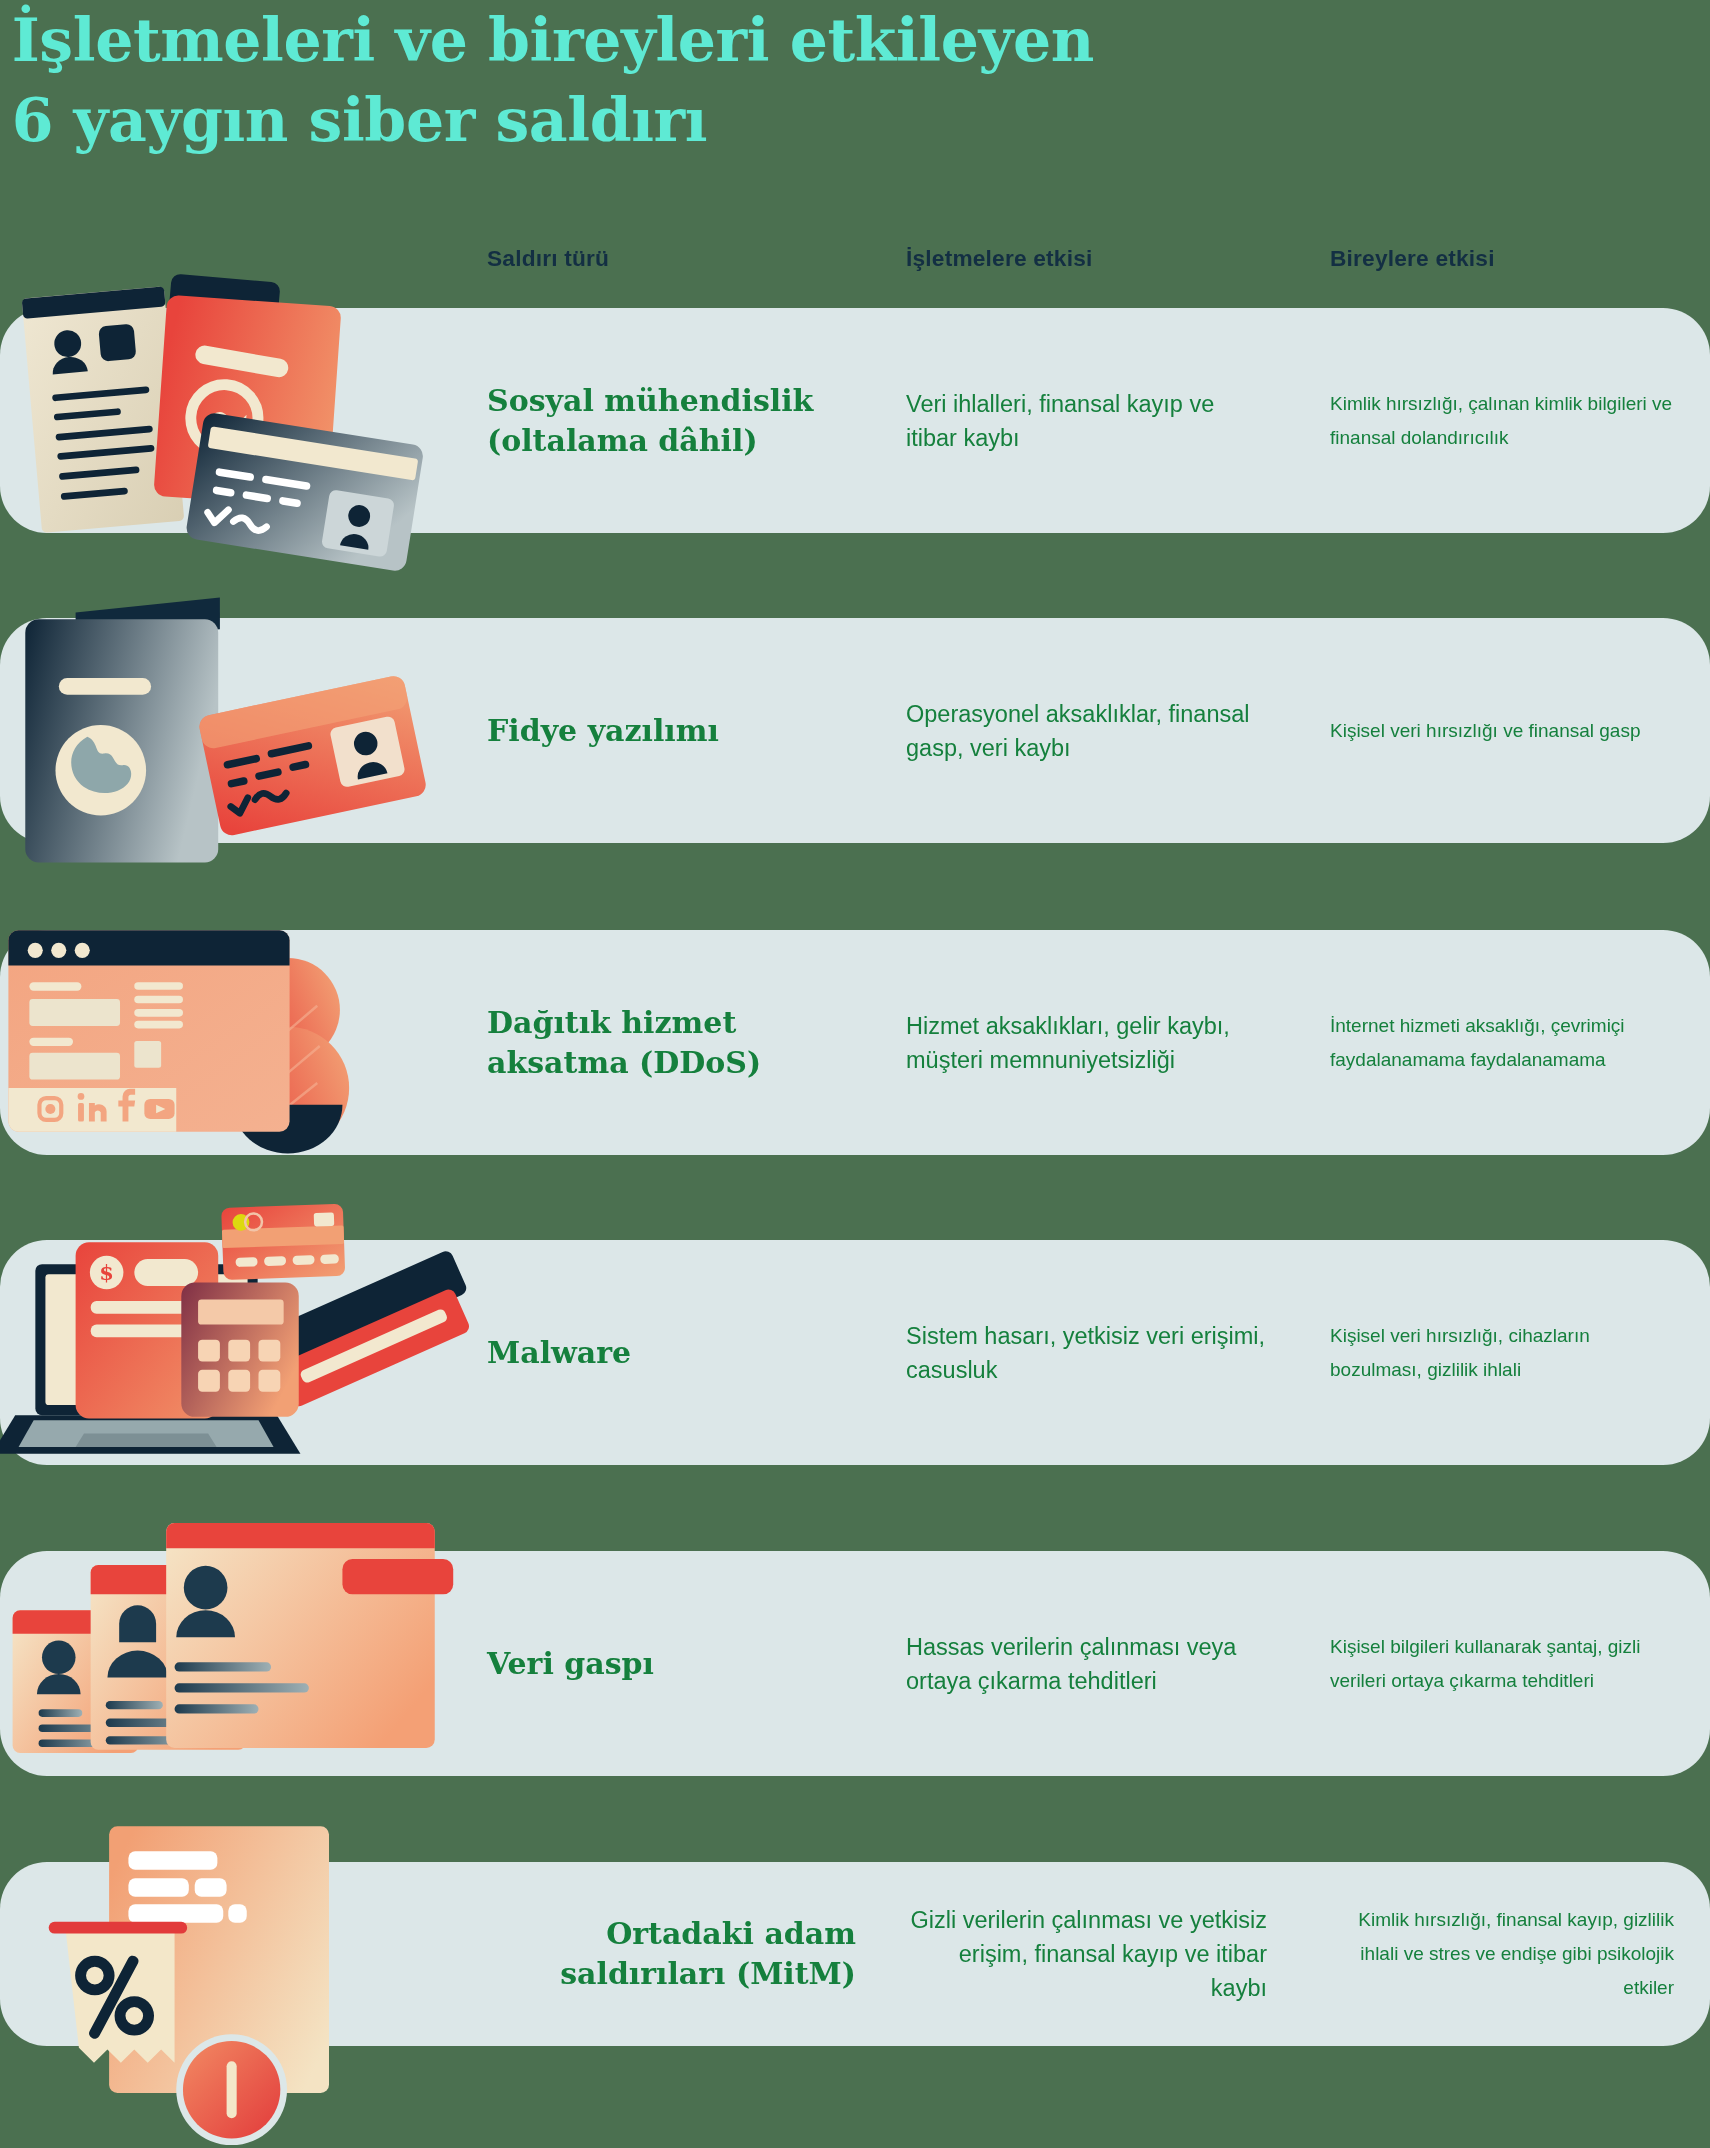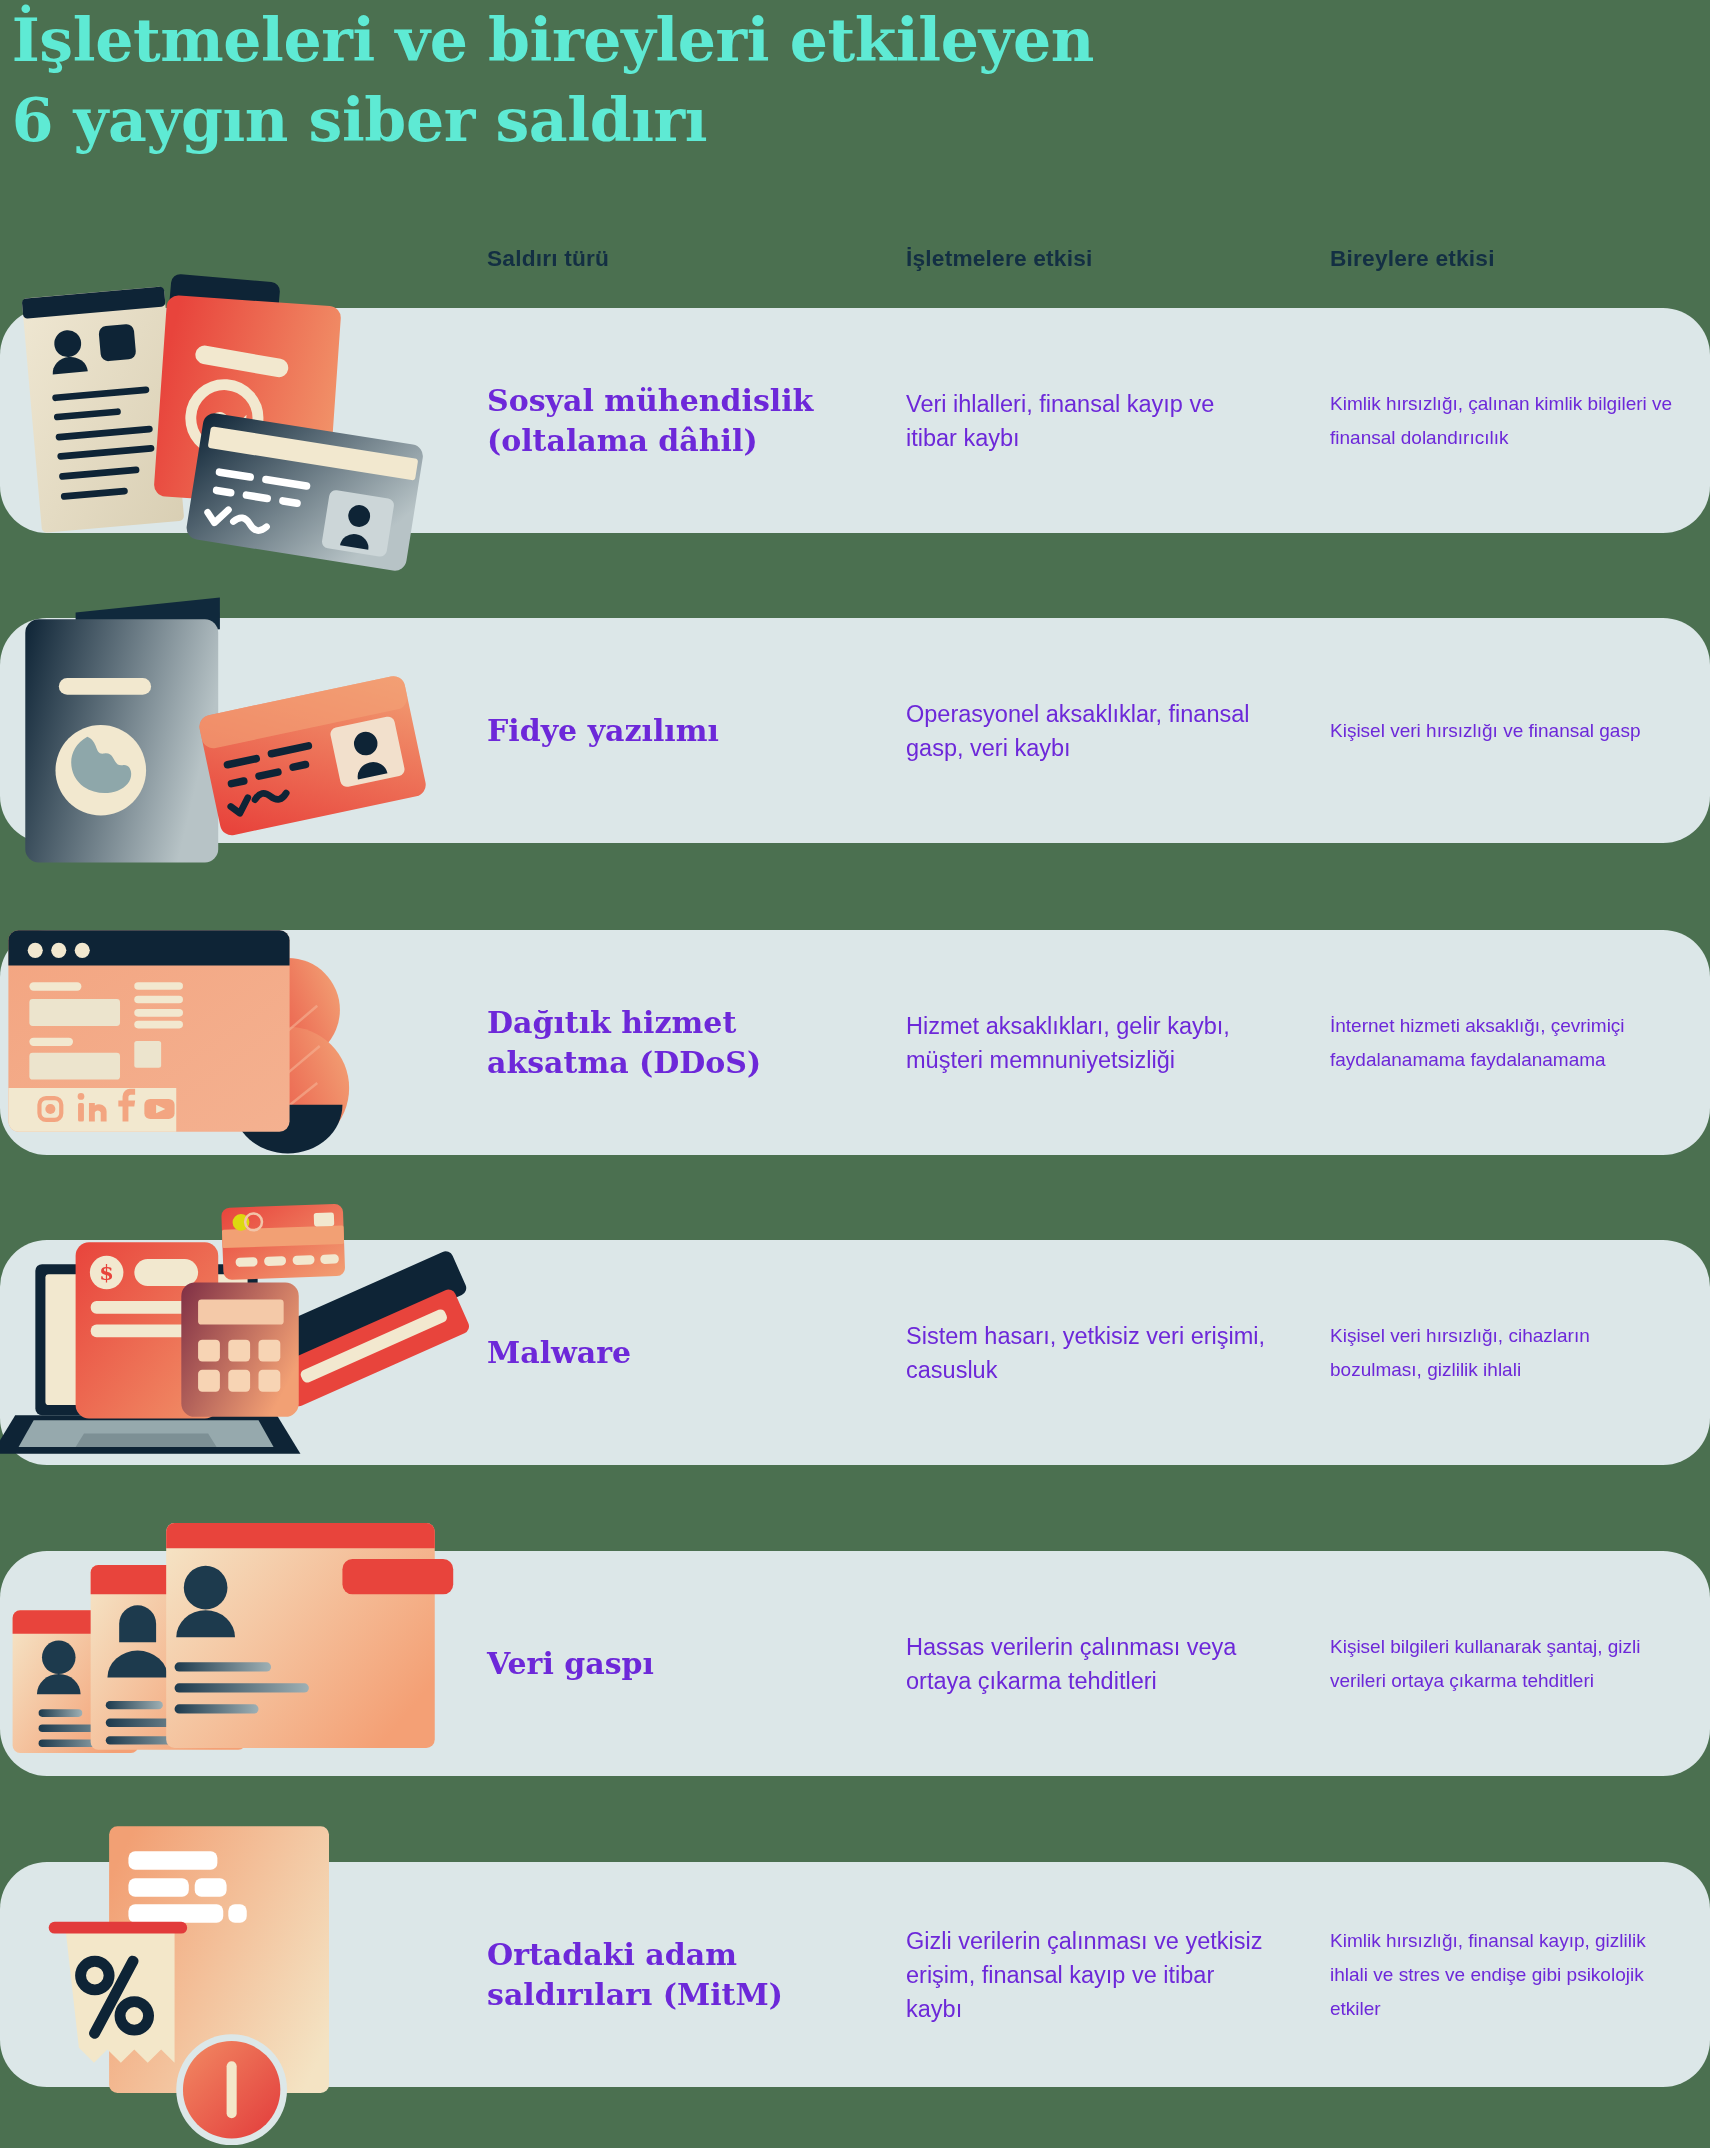--- a/index.html
+++ b/index.html
@@ -67,25 +67,25 @@
     left: 0;
     width: 1710px;
     background: #dce7e8;
     border-radius: 47px;
   }
   .row-r1 { top: 308px;  height: 225px; }
   .row-r2 { top: 618px;  height: 225px; }
   .row-r3 { top: 930px; height: 225px; }
   .row-r4 { top: 1240px; height: 225px; }
   .row-r5 { top: 1551px; height: 225px; }
-  .row-r6 { top: 1862px; height: 225px; }
+  .row-r6 { top: 1862px; height: 184px; text-align: right; }
 
   .cell {
     position: absolute;
-    color: #6d28d9;
+    color: #15803d;
   }
   .cell-type {
     left: 487px;
     width: 369px;
     font-family: "DejaVu Serif", "Liberation Serif", serif;
     font-weight: bold;
     font-size: 30px;
     line-height: 40px;
   }
   .cell-biz {

